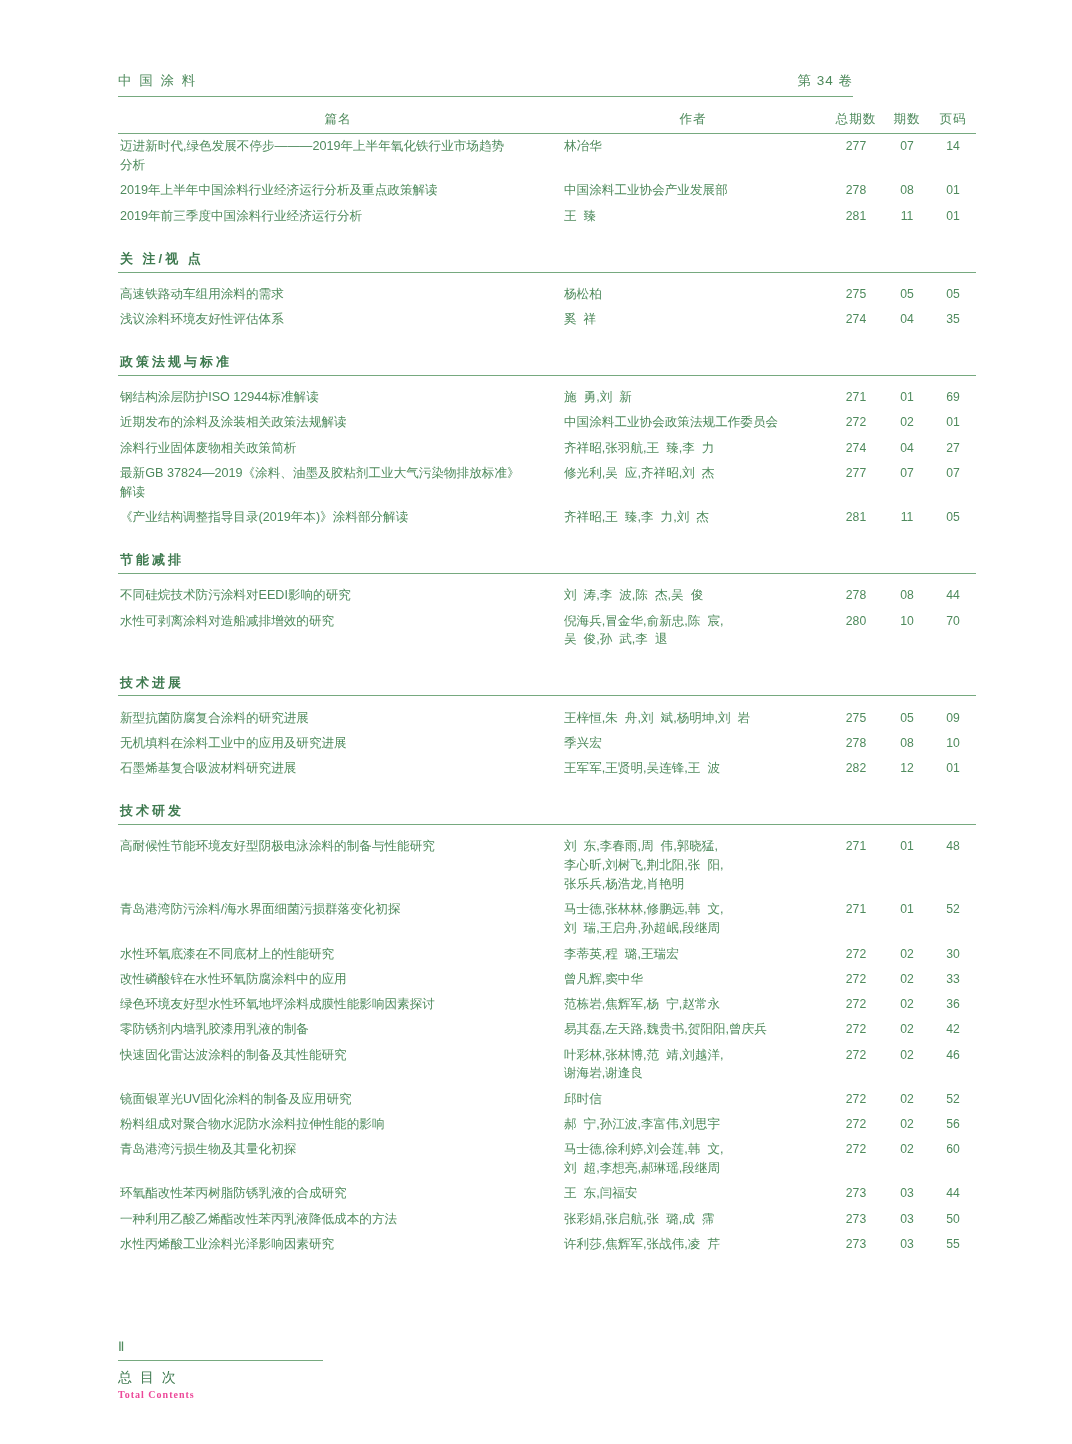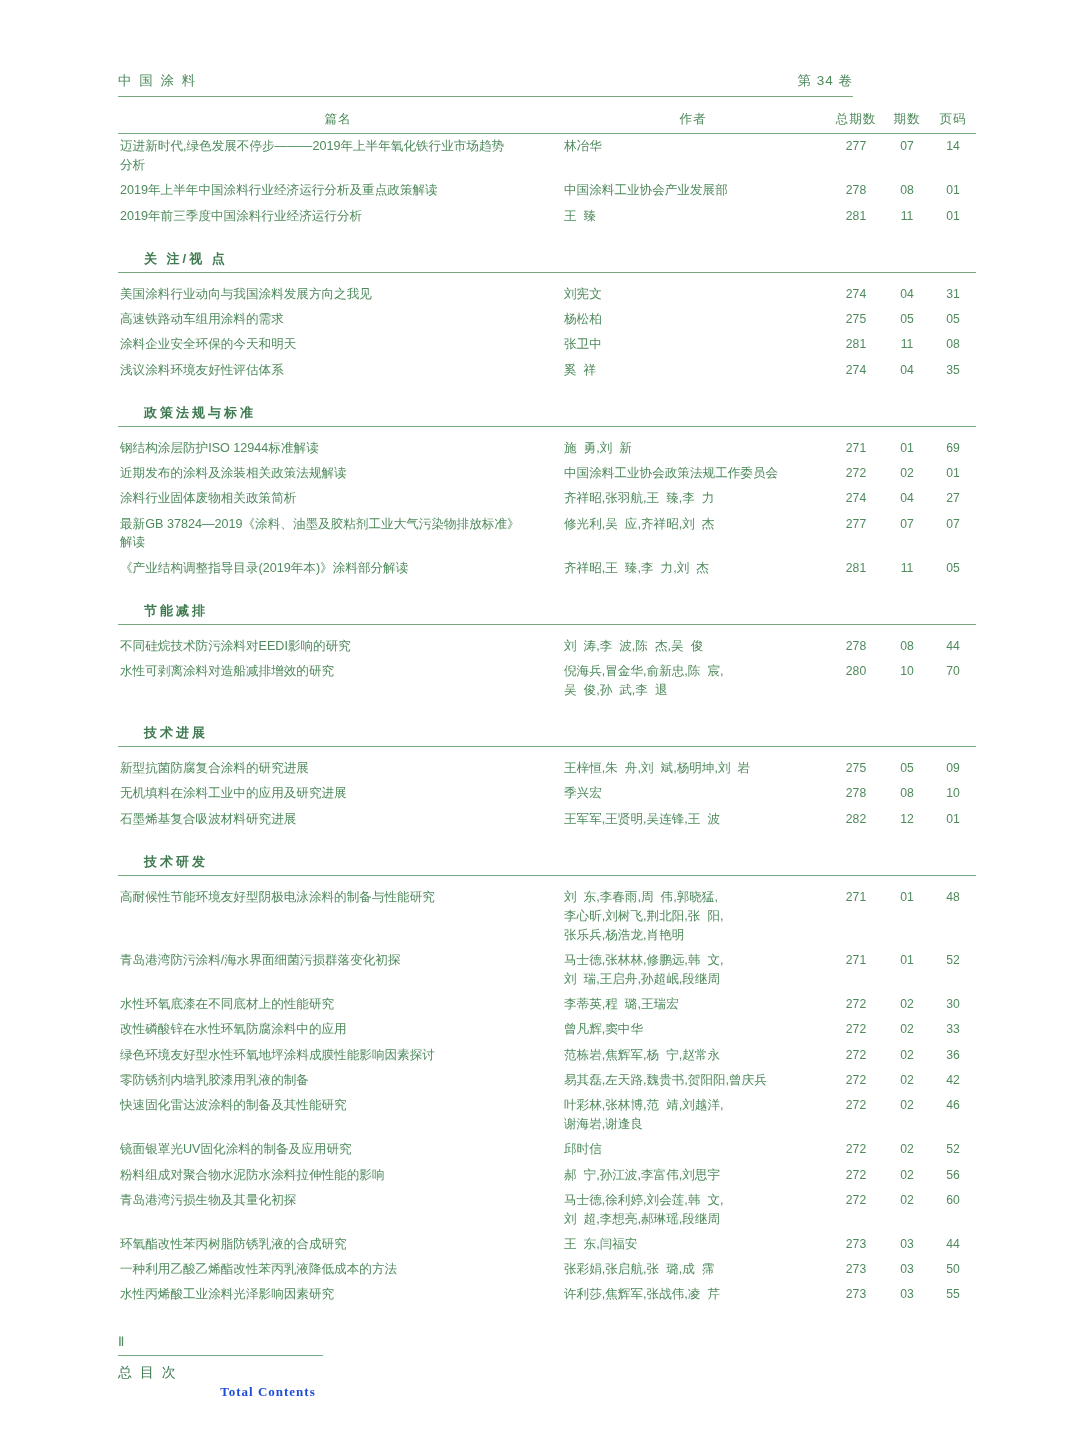--- a/index.html
+++ b/index.html
@@ -73,21 +73,20 @@
     padding-top: 20px;
     padding-bottom: 3px;
   }
   tr.sec .sec-label {
     font-weight: bold;
     letter-spacing: 3px;
     font-size: 13px;
     color: #3f7a50;
     display: inline-block;
     padding-left: 2px;
-    margin-left: 24px;
   }
   tr.rule td {
     padding: 0;
     height: 0;
     border-bottom: 1.1px solid #76a97f;
   }
   tr.spacer td { height: 9px; padding: 0; }
 
   
   .footer {
@@ -108,26 +107,25 @@
     margin-bottom: 8px;
   }
   .footer .f1 {
     font-size: 14px;
     font-weight: normal;
     color: #3f7a50;
     letter-spacing: 2px;
     margin-bottom: 2px;
   }
   .footer .f2 {
-    font-size: 13px;
+    font-size: 10px;
     font-weight: bold;
-    color: #1d4ed8;
+    color: #ec4899;
     letter-spacing: 1px;
     font-family: "Liberation Serif", serif;
-    text-align: center;
   }
   .nowrap { white-space: pre-wrap; }
 </style>
 </head>
 <body>
 
 <div class="page">
 
   <div class="hdr">
     <div class="hdr-left">中 国 涂 料</div>
@@ -181,39 +179,25 @@
         <tr class="sec">
           <td colspan="5"><span class="sec-label">关 注/视 点</span></td>
         </tr>
         <tr class="rule">
           <td colspan="5"></td>
         </tr>
         <tr class="spacer">
           <td colspan="5"></td>
         </tr>
         <tr>
-          <td class="t nowrap">美国涂料行业动向与我国涂料发展方向之我见</td>
-          <td class="a nowrap">刘宪文</td>
-          <td class="n nowrap">274</td>
-          <td class="n nowrap">04</td>
-          <td class="n nowrap">31</td>
-        </tr>
-        <tr>
           <td class="t nowrap">高速铁路动车组用涂料的需求</td>
           <td class="a nowrap">杨松柏</td>
           <td class="n nowrap">275</td>
           <td class="n nowrap">05</td>
           <td class="n nowrap">05</td>
-        </tr>
-        <tr>
-          <td class="t nowrap">涂料企业安全环保的今天和明天</td>
-          <td class="a nowrap">张卫中</td>
-          <td class="n nowrap">281</td>
-          <td class="n nowrap">11</td>
-          <td class="n nowrap">08</td>
         </tr>
         <tr>
           <td class="t nowrap">浅议涂料环境友好性评估体系</td>
           <td class="a nowrap">奚  祥</td>
           <td class="n nowrap">274</td>
           <td class="n nowrap">04</td>
           <td class="n nowrap">35</td>
         </tr>
         <tr class="sec">
           <td colspan="5"><span class="sec-label">政策法规与标准</span></td>

